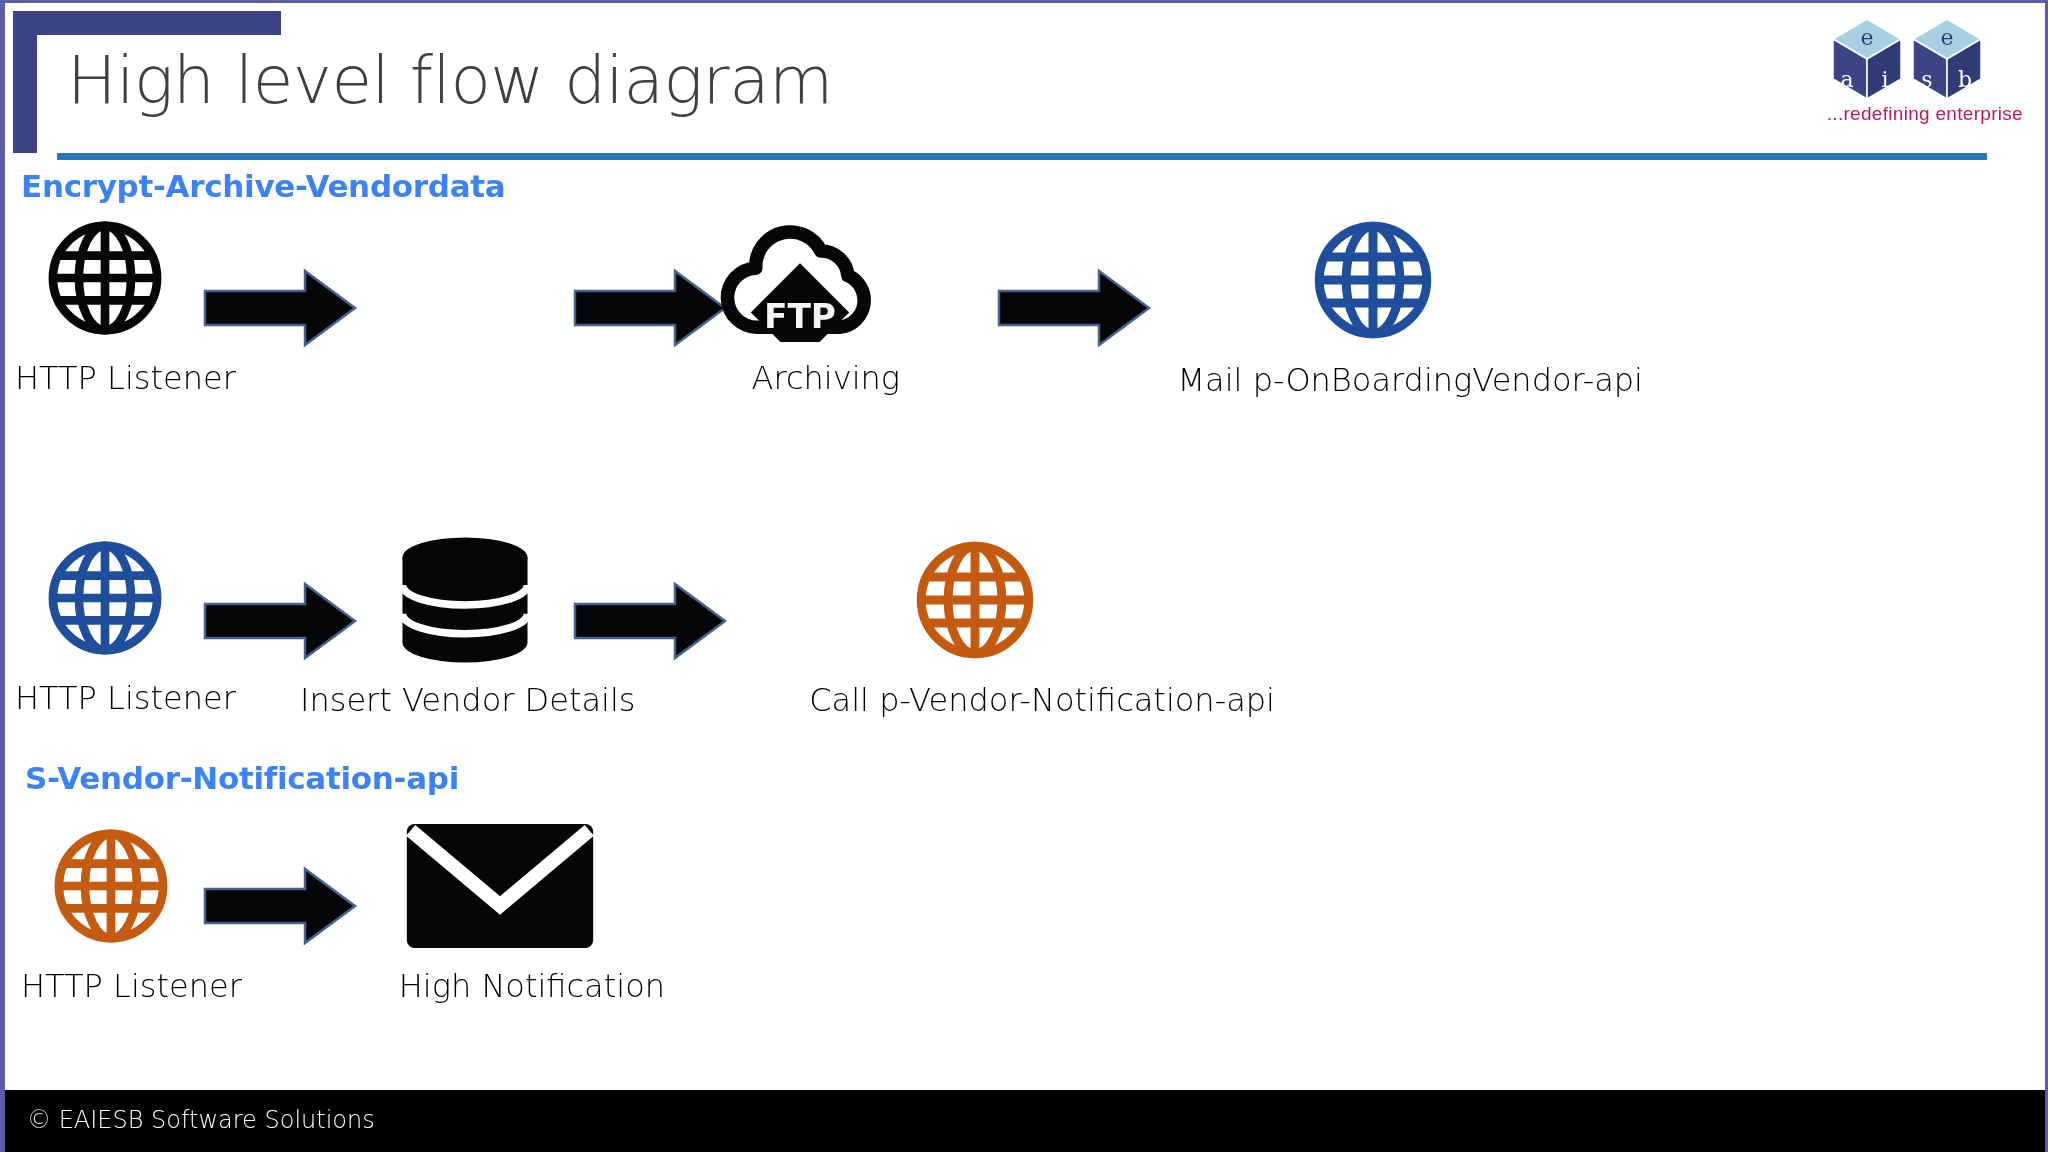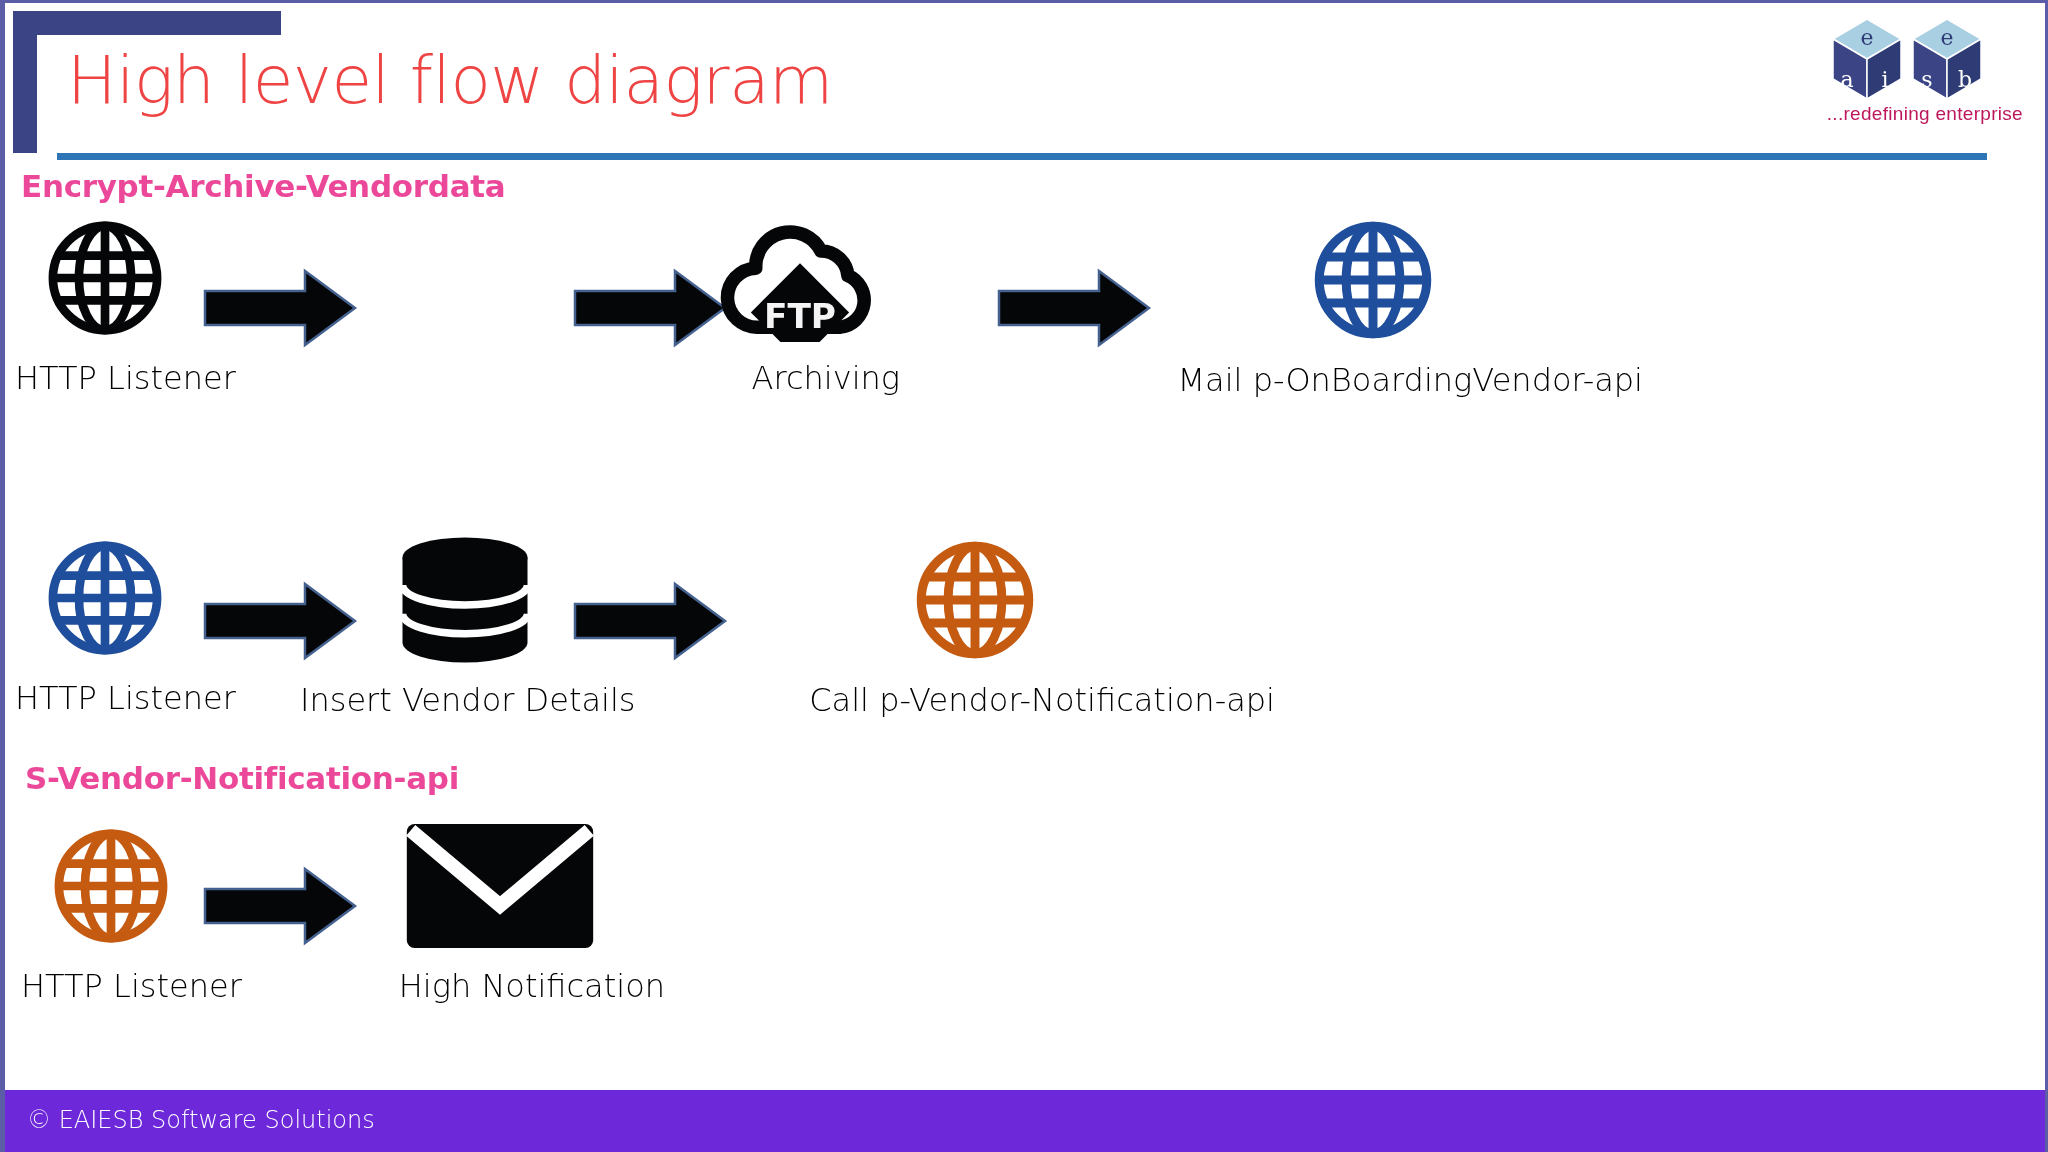--- a/index.html
+++ b/index.html
@@ -39,21 +39,21 @@
     width: 24px;
     height: 142px;
     background: #3b4484;
   }
   .slide-title {
     position: absolute;
     left: 62px;
     top: 36px;
     font-size: 66px;
     line-height: 84px;
-    color: #ef4444;
+    color: #404040;
     font-family: "DejaVu Sans", sans-serif;
     font-weight: 300;
     letter-spacing: -0.5px;
     white-space: nowrap;
   }
   .title-rule {
     position: absolute;
     left: 52px;
     top: 150px;
     width: 1930px;
@@ -79,21 +79,21 @@
     letter-spacing: 0.3px;
     white-space: nowrap;
     text-align: right;
   }
 
   
   .section-heading {
     position: absolute;
     font-size: 31px;
     font-weight: bold;
-    color: #ec4899;
+    color: #3b82f6;
     font-family: "DejaVu Sans", sans-serif;
     letter-spacing: -0.3px;
     white-space: nowrap;
   }
 
   .node {
     position: absolute;
     text-align: right;
   }
   .node-icon {
@@ -115,21 +115,21 @@
     position: absolute;
   }
 
   
   .footer {
     position: absolute;
     left: 0;
     right: 0;
     bottom: 0;
     height: 62px;
-    background: #6d28d9;
+    background: #000000;
   }
   .footer-text {
     position: absolute;
     left: 22px;
     top: 16px;
     font-size: 24px;
     color: #ffffff;
     font-family: "DejaVu Sans", sans-serif;
     font-weight: 300;
     white-space: nowrap;

